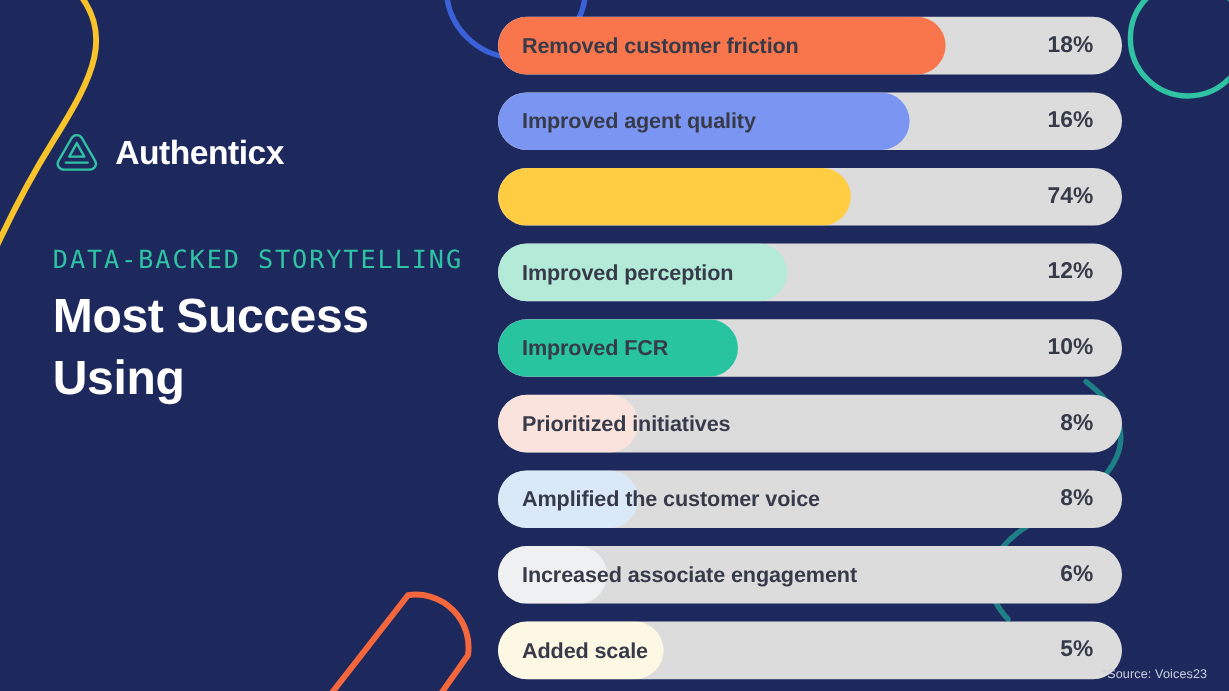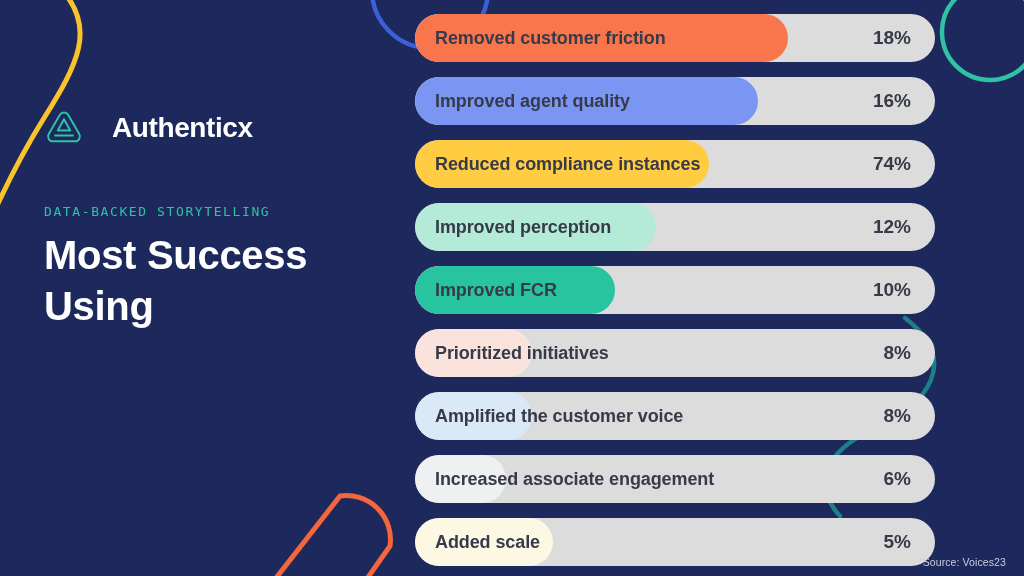--- a/index.html
+++ b/index.html
@@ -12,35 +12,35 @@
   }
   #stage { position:relative; width:1024px; height:576px; overflow:hidden; }
 
   
   .deco { position:absolute; pointer-events:none; }
   #deco-svg { position:absolute; inset:0; width:1024px; height:576px; }
 
   
   .left-panel { position:absolute; left:44px; top:108px; width:360px; }
 
-  .logo-row { display:flex; align-items:center; gap:28px; }
+  .logo-row { display:flex; align-items:center; gap:12px; }
   .logo-mark { width:40px; height:40px; display:block; flex:0 0 auto; }
   .logo-word {
     color:#ffffff;
     font-size:28px;
     font-weight:bold;
     letter-spacing:-0.4px;
     white-space:nowrap;
   }
 
   .headline-block { position:absolute; left:44px; top:204px; width:380px; }
   .eyebrow {
     color:#2fc3a4;
     font-family:"DejaVu Sans Mono", monospace;
-    font-size:13px;
+    font-size:21px;
     letter-spacing:1.6px;
     font-weight:normal;
     white-space:nowrap;
   }
   .headline {
     margin-top:11px;
     color:#ffffff;
     font-size:40px;
     font-weight:bold;
     line-height:1.28;
@@ -142,21 +142,20 @@
         <div class="bar-track" style="background: rgb(220, 220, 220);">
           <div class="bar-fill" style="width: 66%; background: rgb(123, 150, 242);"></div>
         </div>
         <div class="bar-label">Improved agent quality</div>
         <div class="bar-value">16%</div>
       </div>
       <div class="bar-row">
         <div class="bar-track" style="background: rgb(220, 220, 220);">
           <div class="bar-fill" style="width: 56.5%; background: rgb(255, 204, 66);"></div>
         </div>
-        <div class="bar-label">Reduced compliance instances</div>
         <div class="bar-value">74%</div>
       </div>
       <div class="bar-row">
         <div class="bar-track" style="background: rgb(220, 220, 220);">
           <div class="bar-fill" style="width: 46.3%; background: rgb(180, 234, 216);"></div>
         </div>
         <div class="bar-label">Improved perception</div>
         <div class="bar-value">12%</div>
       </div>
       <div class="bar-row">

